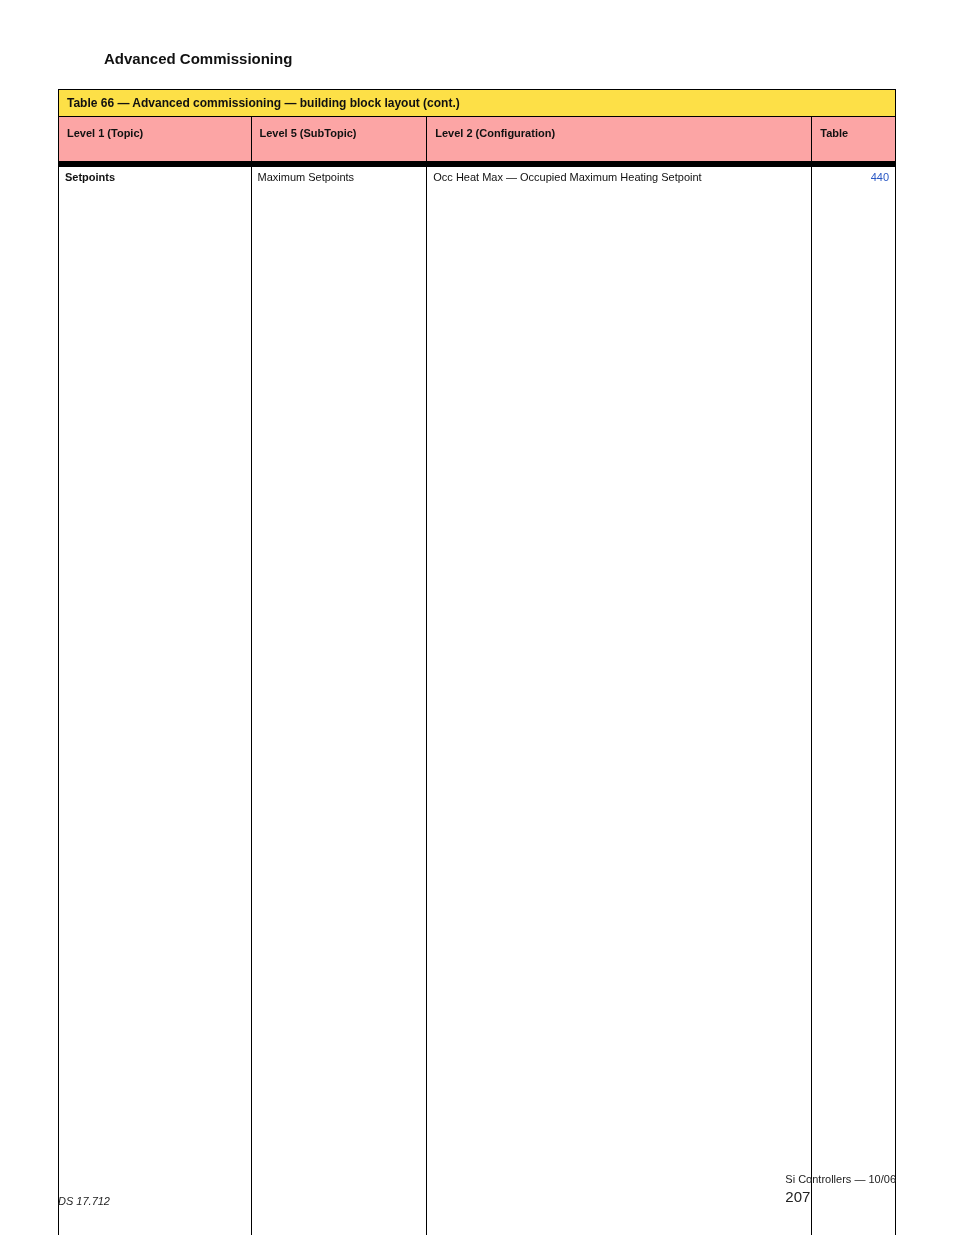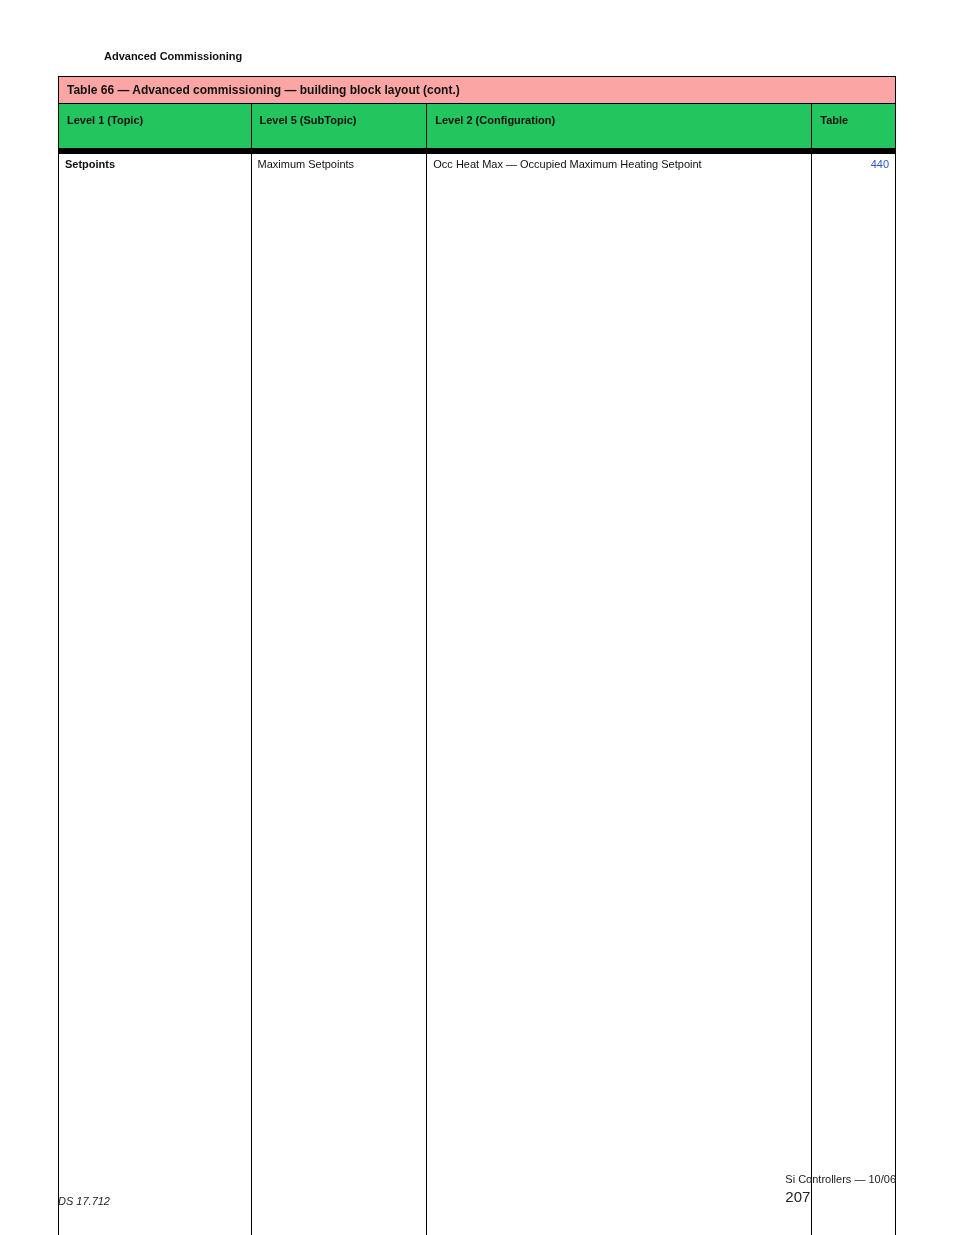--- a/index.html
+++ b/index.html
@@ -1,24 +1,24 @@
 <!DOCTYPE html>
 <html><head>
 <meta charset="utf-8">
 <style>
   html,body{margin:0;padding:0;background:#fff;font-family:Arial,Helvetica,sans-serif;color:#111}
   .page{width:954px;height:1235px;position:relative;box-sizing:border-box;padding:50px 58px 0 58px}
-  .heading{font-size:11px;font-weight:bold;margin:0 0 14px 46px}
+  .heading{font-size:15px;font-weight:bold;margin:0 0 22px 46px}
   table.main{width:100%;border-collapse:collapse;table-layout:fixed;font-size:11px}
   table.main col.c1{width:23%}
   table.main col.c2{width:21%}
   table.main col.c3{width:46%}
   table.main col.c4{width:10%}
-  .title-row td{background:#fca5a5;border:1px solid #000;border-bottom:none;padding:6px 8px;font-weight:bold;font-size:12px}
-  .hdr td{background:#22c55e;border:1px solid #000;padding:10px 8px 22px 8px;font-weight:bold;font-size:11px;vertical-align:top}
+  .title-row td{background:#fde047;border:1px solid #000;border-bottom:none;padding:6px 8px;font-weight:bold;font-size:12px}
+  .hdr td{background:#fca5a5;border:1px solid #000;padding:10px 8px 22px 8px;font-weight:bold;font-size:11px;vertical-align:top}
   .sep td{padding:0;border-left:1px solid #000;border-right:1px solid #000}
   .sep .bar{height:4px;background:#000;width:100%}
   tbody.data td{border:1px solid #000;padding:4px 6px;vertical-align:top;line-height:1.25}
   tbody.data td.topic{font-weight:bold}
   tbody.data td.page{text-align:right}
   a.pg{color:#2a58c4;text-decoration:none}
   .footer{position:absolute;bottom:28px;left:58px;right:58px;display:flex;justify-content:space-between;align-items:flex-end;font-size:11px;color:#222}
   .footer .fname{font-style:italic}
   .footer .right{text-align:left;line-height:1.35}
   .footer .pnum{font-size:15px;font-weight:normal}

